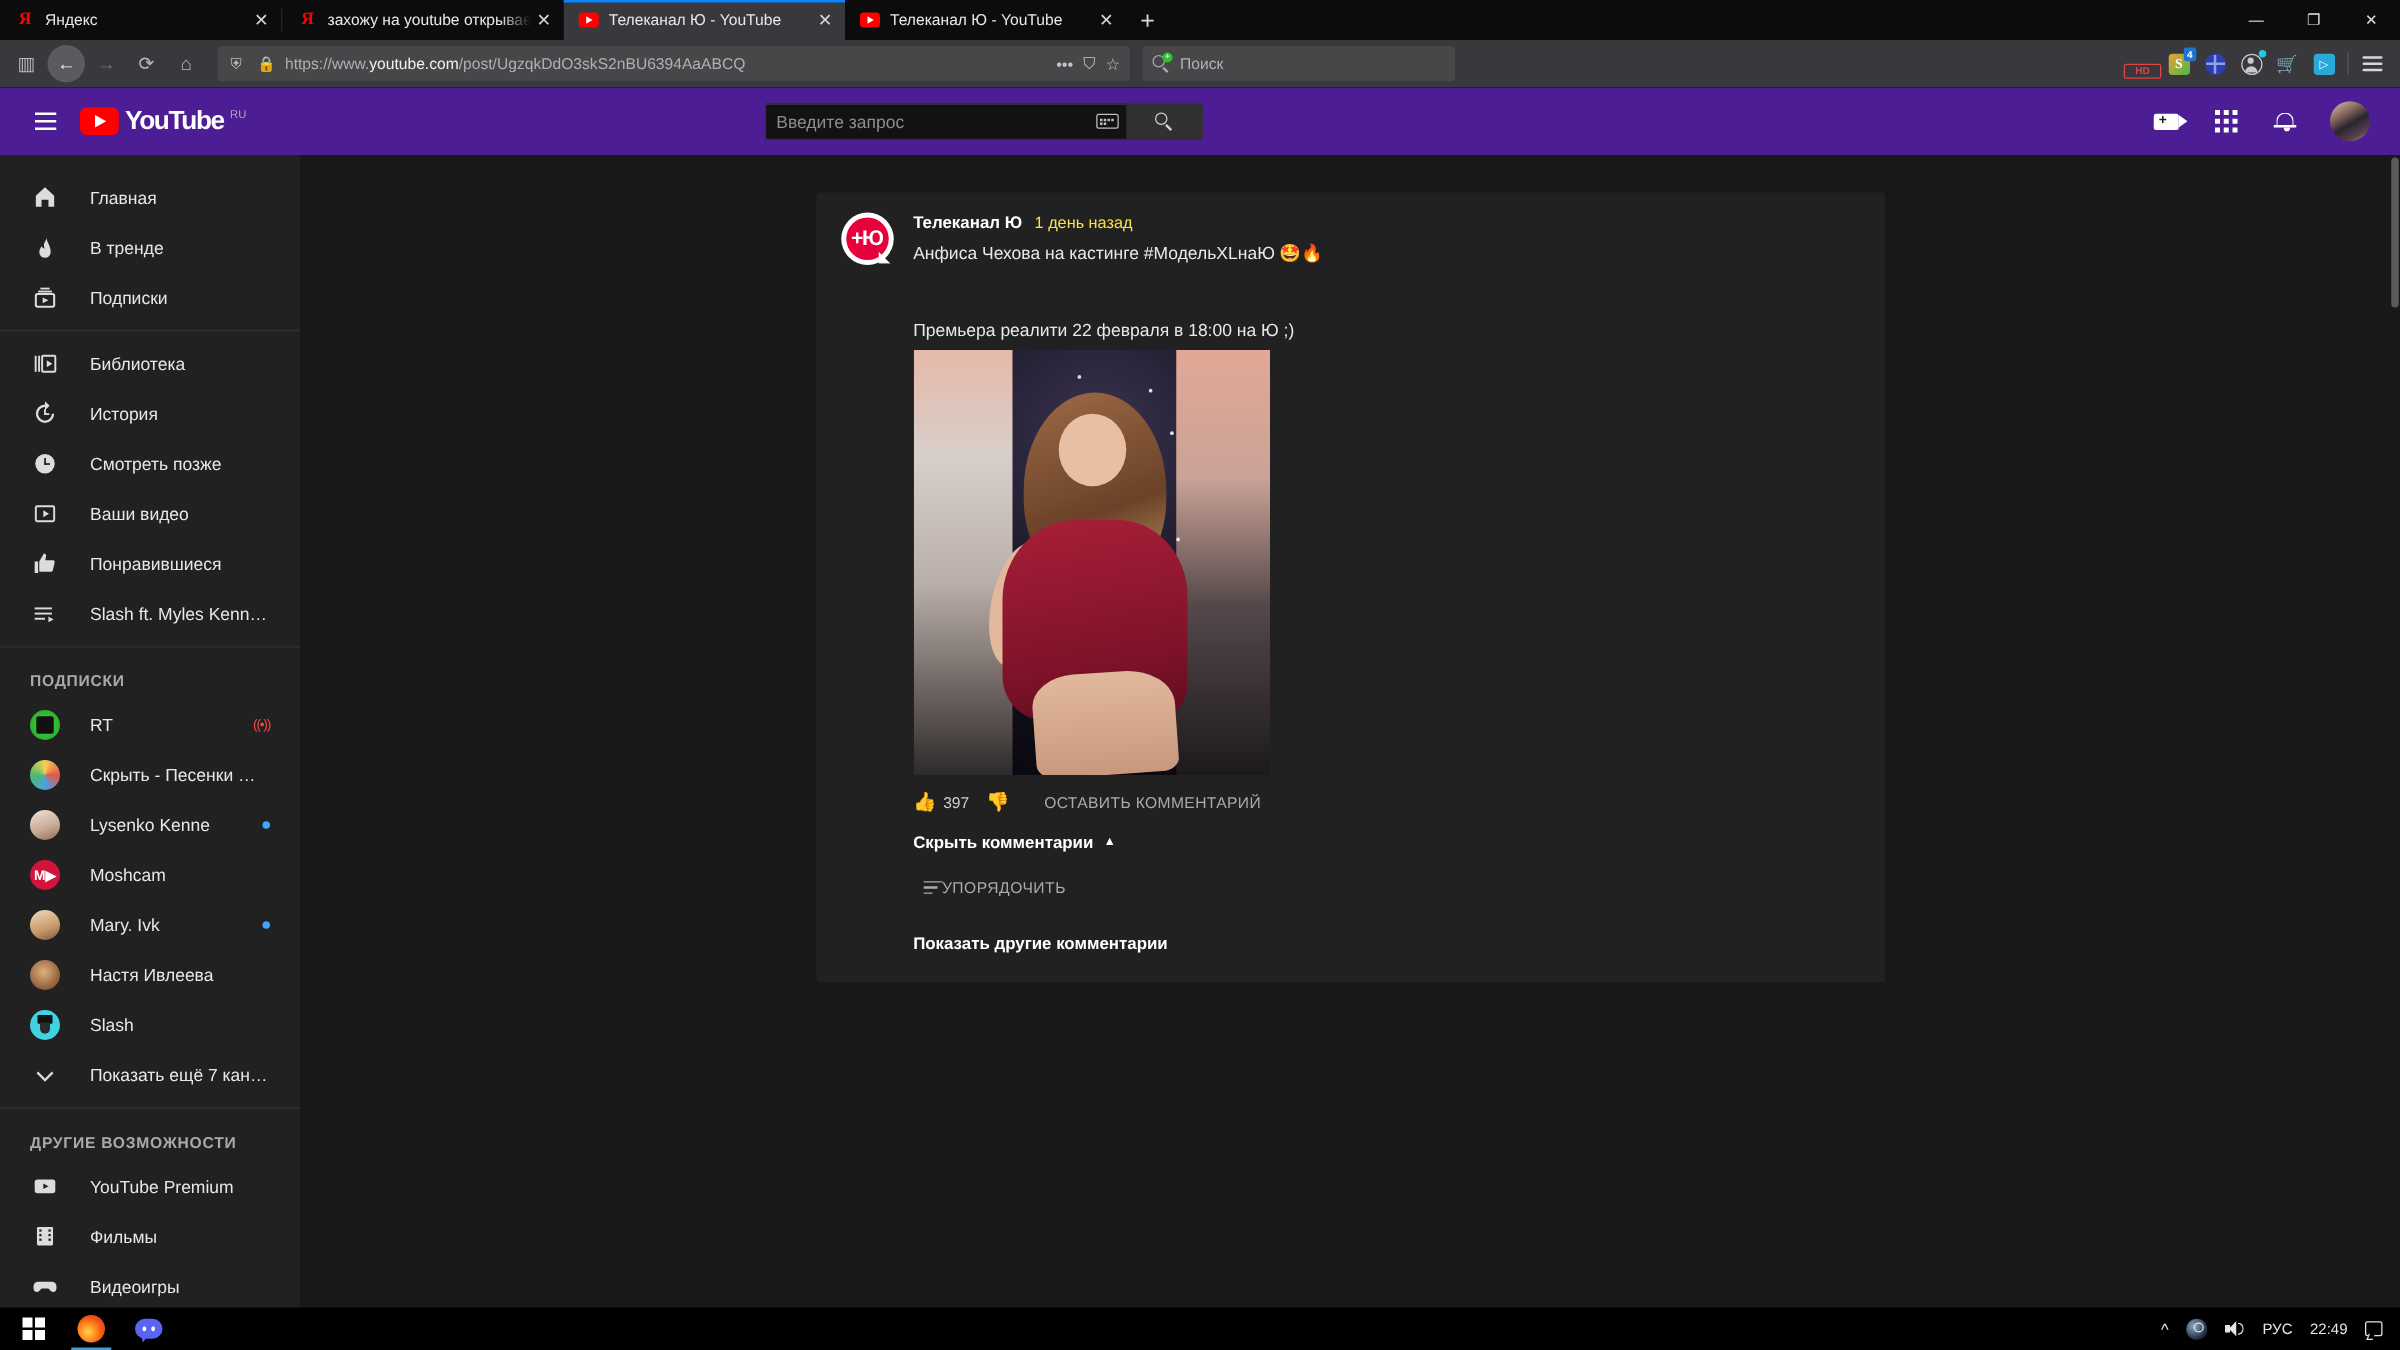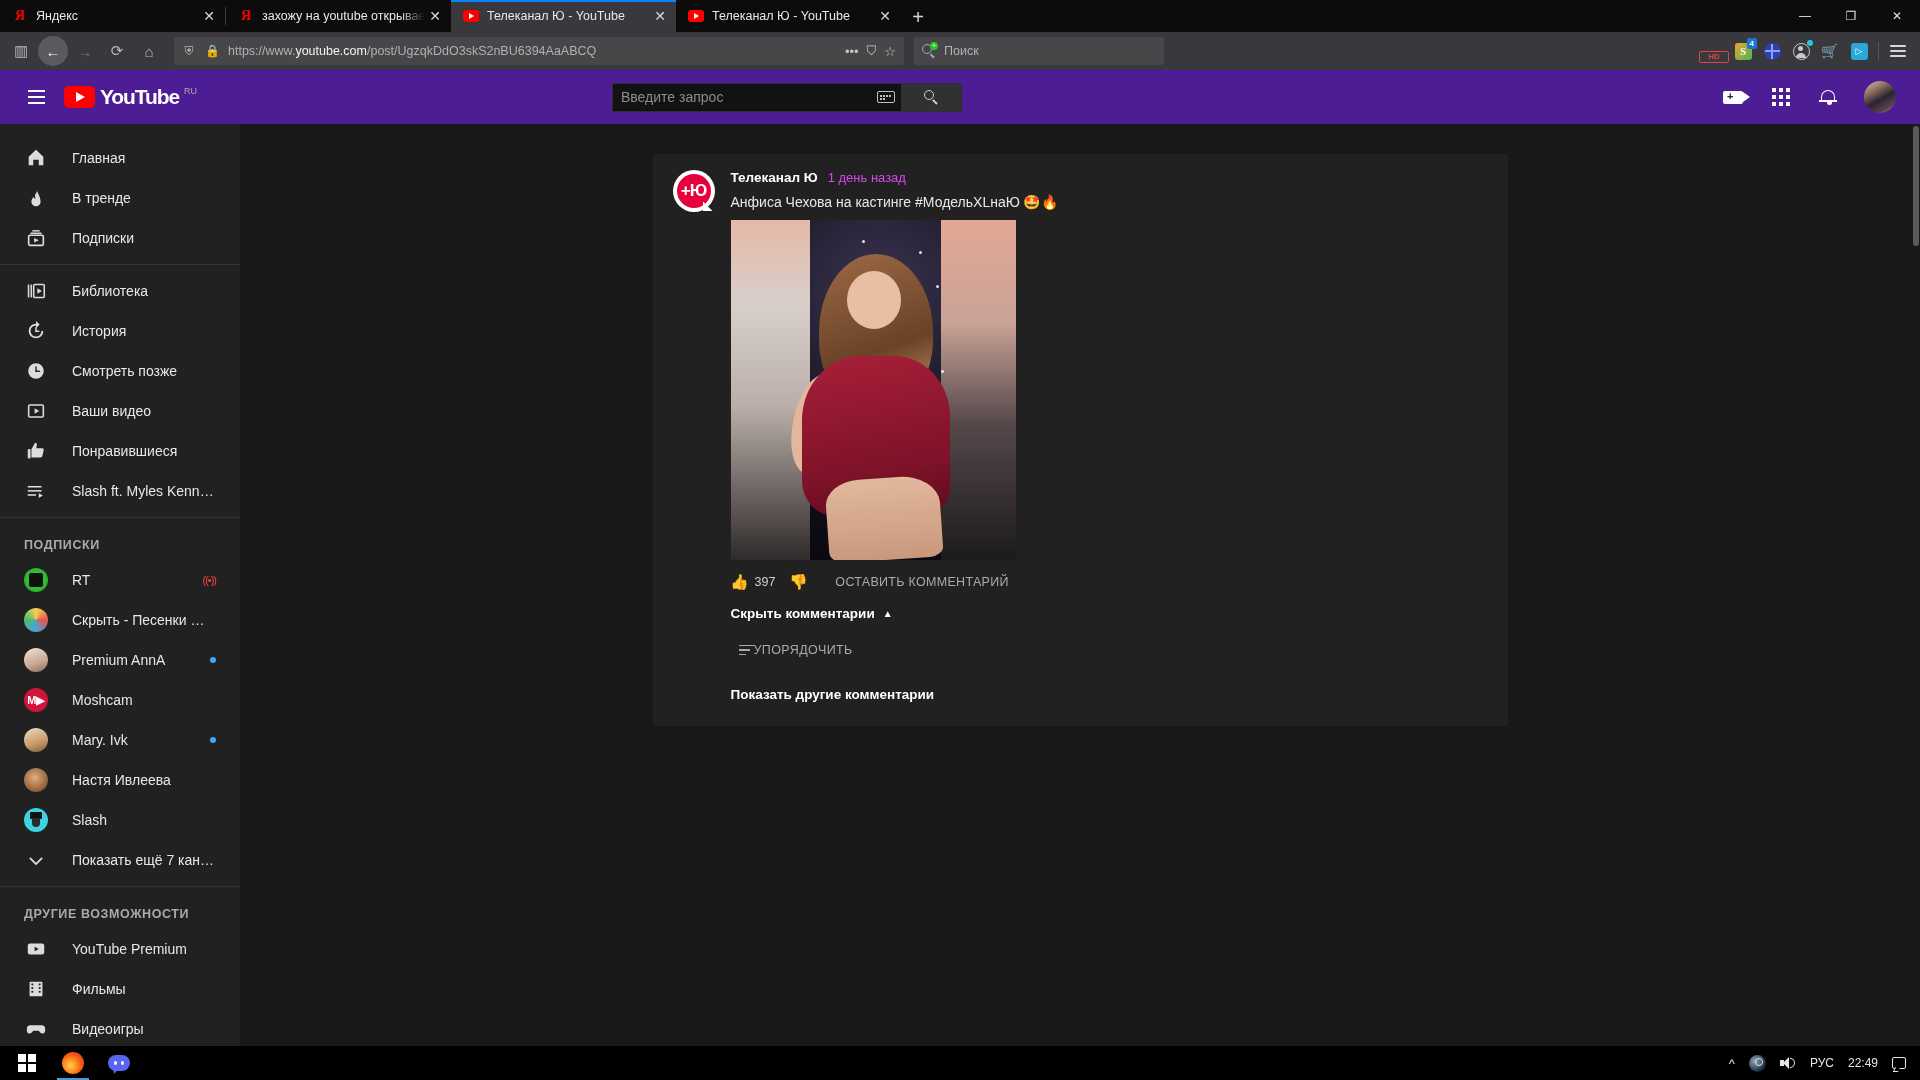--- a/index.html
+++ b/index.html
@@ -137,21 +137,21 @@
 
   
   .main { flex: 1; overflow: hidden; padding: 24px 0 0 0; display: flex; justify-content: center; }
   .post-card { width: 855px; background: #212121; border-radius: 3px; padding: 16px 20px 24px 20px; margin-top: 6px; height: fit-content; }
   .post-head { display: flex; gap: 16px; }
   .post-av { width: 42px; height: 42px; border-radius: 50%; background: #fff; flex: none; display:flex; align-items:center; justify-content:center; position: relative; }
   .post-av .circ { width: 34px; height: 34px; border-radius: 50%; background: #e8003c; color: #fff; font-size: 17px; font-weight: bold; display:flex; align-items:center; justify-content:center; letter-spacing:-1px; }
   .post-av .tail { position: absolute; width: 10px; height: 10px; background: #fff; bottom: 1px; left: 30px; clip-path: polygon(0 0, 100% 100%, 0 100%); }
   .post-meta { display: flex; align-items: baseline; gap: 10px; }
   .ch-name { color: #fff; font-size: 13.5px; font-weight: bold; text-align: center; }
-  .post-time { color: #d946ef; font-size: 13px; }
+  .post-time { color: #fde047; font-size: 13px; }
   .post-text { color: #e8e8e8; font-size: 14px; margin-top: 7px; line-height: 20px; }
   .post-text2 { color: #e8e8e8; font-size: 14px; margin-top: 44px; }
   .post-img {
     width: 285px; height: 340px; margin-top: 8px; position: relative; overflow: hidden; background: #1b1b20;
   }
   .pimg-bgL { position:absolute; left:0; top:0; width: 32%; height: 100%; background: linear-gradient(180deg,#e6b9a8 0%,#d8cfcb 25%,#b9aeaa 55%,#6d6461 80%,#2e2b2b 100%); }
   .pimg-bgC { position:absolute; left:28%; top:0; width: 48%; height: 100%; background: radial-gradient(circle at 50% 20%, #3a3450 0%, #161320 55%, #0a0810 100%); }
   .pimg-bgR { position:absolute; right:0; top:0; width: 26%; height: 100%; background: linear-gradient(180deg,#e2a896 0%,#caa397 30%,#55484a 60%,#1c1a1d 100%); }
   .sparkle { position: absolute; width: 3px; height: 3px; border-radius: 50%; background: #fff; opacity: .85; }
   .fig-hair { position:absolute; left: 31%; top: 10%; width: 40%; height: 46%; border-radius: 50% 50% 45% 45%; background: linear-gradient(160deg,#9d6a45,#6b4228 60%,#c79a64); }
@@ -476,21 +476,21 @@
               </span>
             <span class="sb-label">RT</span>
             <span class="live-ico">((•))</span>
           </div>
           <div class="sb-item">
             <span class="ch-av" style="background:conic-gradient(#f7d154,#e2574c,#4aa3df,#4cbb6e,#f7d154)"></span>
             <span class="sb-label">Скрыть - Песенки …</span>
           </div>
           <div class="sb-item">
             <span class="ch-av" style="background:linear-gradient(160deg,#f2e4d8,#c7a893 60%,#8b6a56)"></span>
-            <span class="sb-label">Premium AnnA</span>
+            <span class="sb-label">Lysenko Kenne</span>
             <span class="newdot"></span>
           </div>
           <div class="sb-item">
             <span class="ch-av" style="background:#d2143c;color:#fff;font-size:11px;font-weight:bold;display:flex;align-items:center;justify-content:center">M▶</span>
             <span class="sb-label">Moshcam</span>
           </div>
           <div class="sb-item">
             <span class="ch-av" style="background:linear-gradient(160deg,#f0dcc0,#c79a6a 60%,#7c5a3c)"></span>
             <span class="sb-label">Mary. Ivk</span>
             <span class="newdot"></span>
@@ -558,20 +558,21 @@
             <div class="post-av">
               <span class="circ">+Ю</span>
               <span class="tail"></span>
             </div>
             <div style="flex:1">
               <div class="post-meta">
                 <span class="ch-name">Телеканал Ю</span>
                 <span class="post-time">1 день назад</span>
               </div>
               <div class="post-text">Анфиса Чехова на кастинге #МодельXLнаЮ 🤩🔥</div>
+              <div class="post-text2">Премьера реалити 22 февраля в 18:00 на Ю ;)</div>
 
               <div class="post-img">
                 <span class="pimg-bgL"></span>
                 <span class="pimg-bgC"></span>
                 <span class="pimg-bgR"></span>
                 <span class="sparkle" style="left:46%;top:6%"></span>
                 <span class="sparkle" style="left:57%;top:13%"></span>
                 <span class="sparkle" style="left:66%;top:9%"></span>
                 <span class="sparkle" style="left:72%;top:19%"></span>
                 <span class="sparkle" style="left:39%;top:16%"></span>

